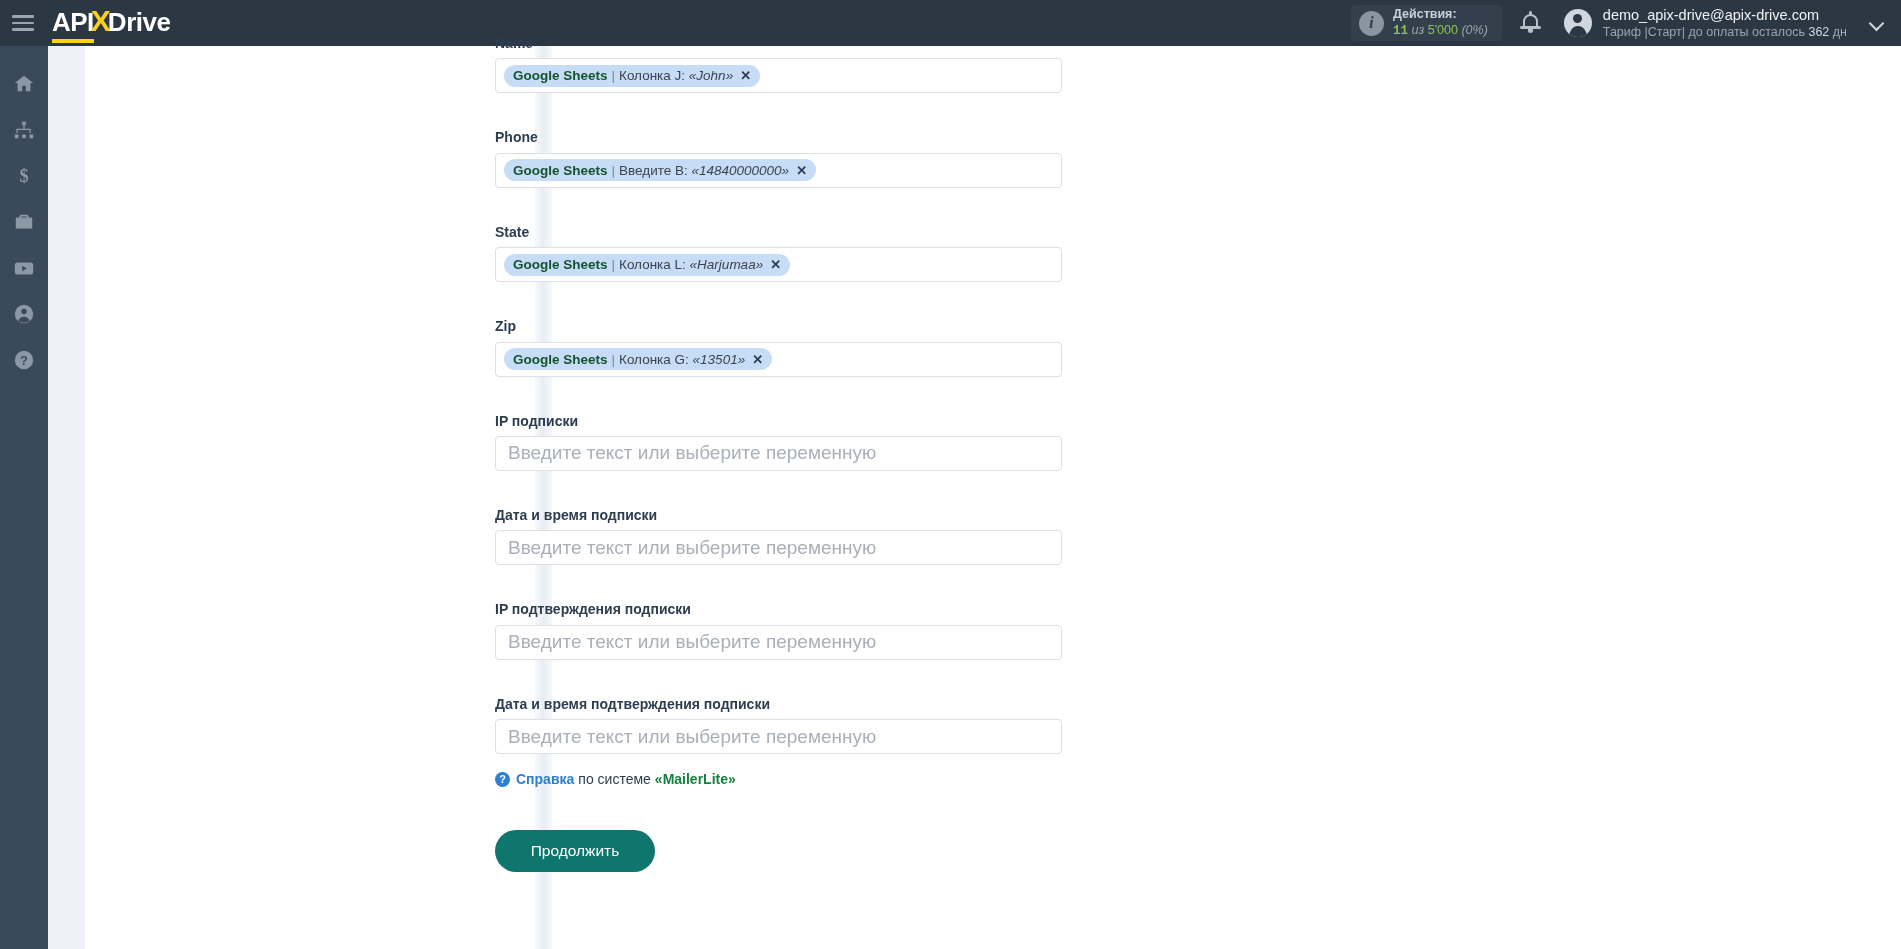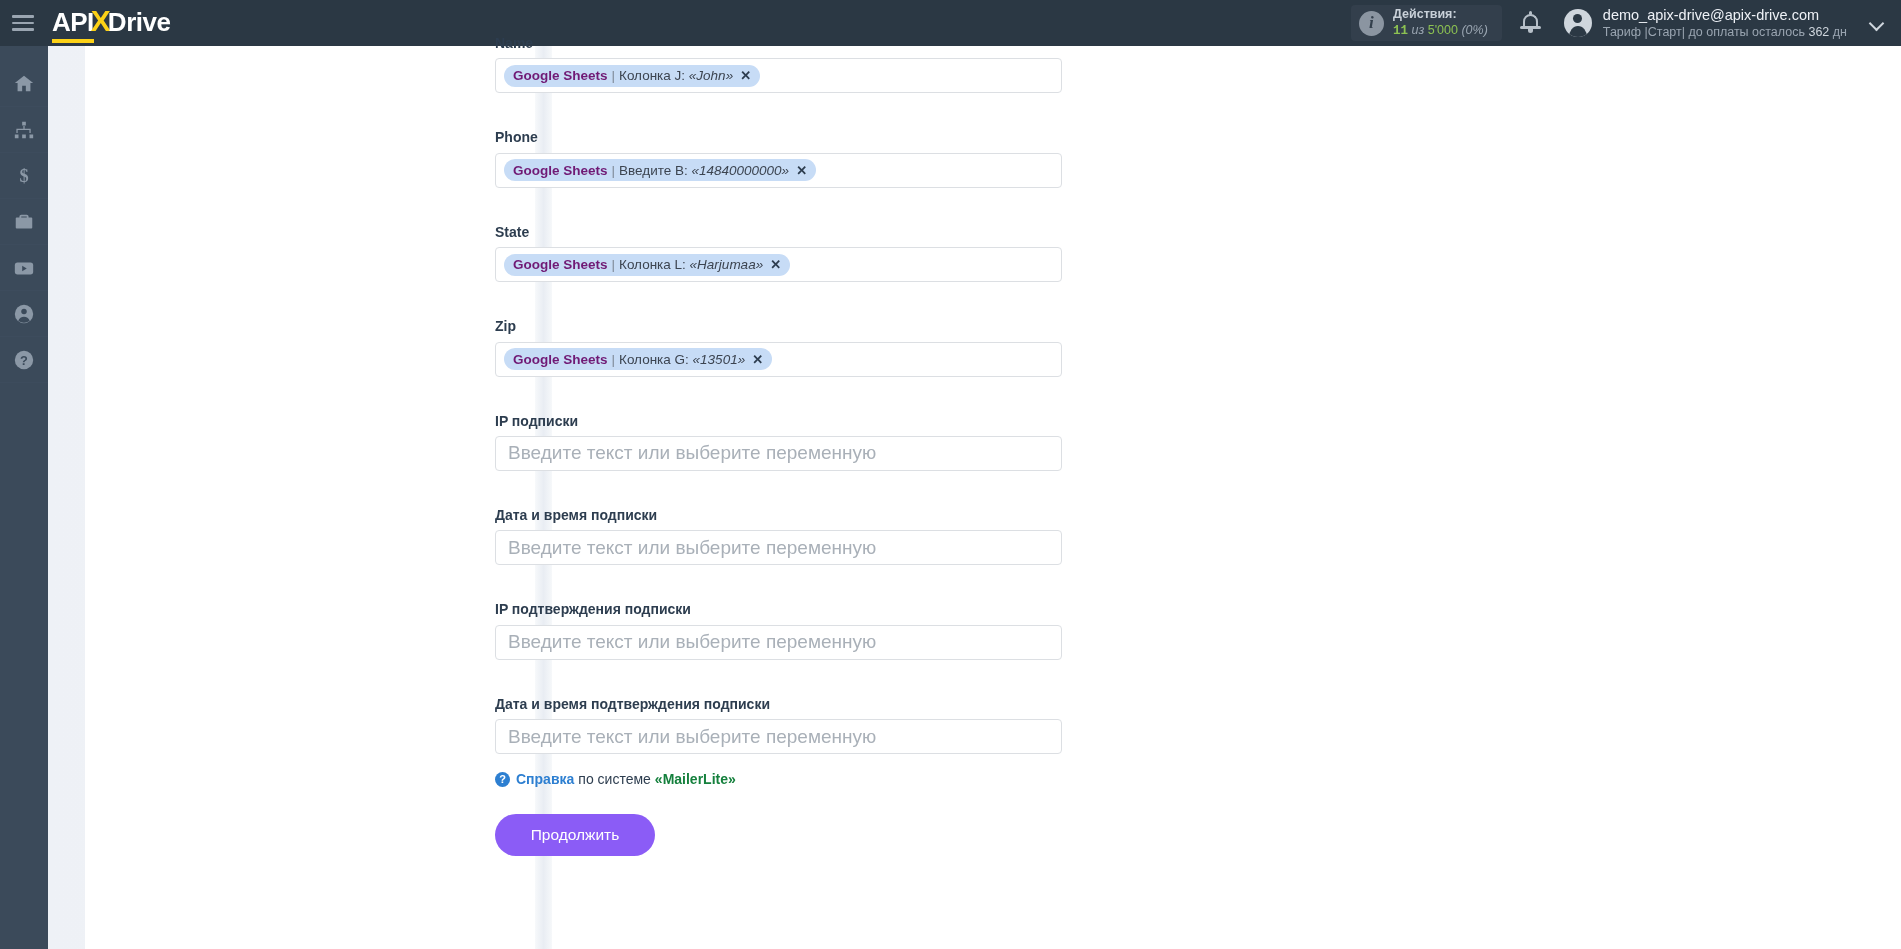--- a/index.html
+++ b/index.html
@@ -175,21 +175,21 @@
     font-size: 19px; color: #a9b0b8;
     padding-left: 4px;
   }
   .tag {
     display: inline-flex; align-items: center;
     background: #c7dcf6; border-radius: 11px;
     height: 22px; padding: 0 9px;
     font-size: 13.5px; color: #3c4450;
     white-space: nowrap;
   }
-  .tag .sys { font-weight: bold; color: #701a75; }
+  .tag .sys { font-weight: bold; color: #14532d; }
   .tag .sep { margin: 0 4px; color: #7d8895; }
   .tag .col { color: #3c4450; }
   .tag .val { font-style: italic; color: #3c4450; }
   .tag .close {
     margin-left: 7px; font-weight: bold; font-size: 13px;
     color: #2d3d4f; cursor: pointer; line-height: 1;
   }
   .gap-md { height: 20px; }
 
   
@@ -203,23 +203,23 @@
     font-size: 11px; font-weight: bold;
     display: flex; align-items: center; justify-content: center;
     margin-right: 6px; flex: 0 0 auto;
   }
   .help-a { color: #2d7fd1; font-weight: bold; }
   .help-mid { color: #2d3d4f; margin: 0 4px; }
   .help-b { color: #15803d; font-weight: bold; }
 
   
   .btn-continue {
-    margin-top: 27px;
+    margin-top: 43px;
     width: 160px; height: 42px;
-    background: #8b5cf6; border: none; border-radius: 21px;
+    background: #0f766e; border: none; border-radius: 21px;
     color: #ffffff; font-size: 15.5px;
     font-family: "Liberation Sans", sans-serif;
     cursor: pointer;
   }
 </style>
 </head>
 <body>
 
 <div class="topbar">
 

